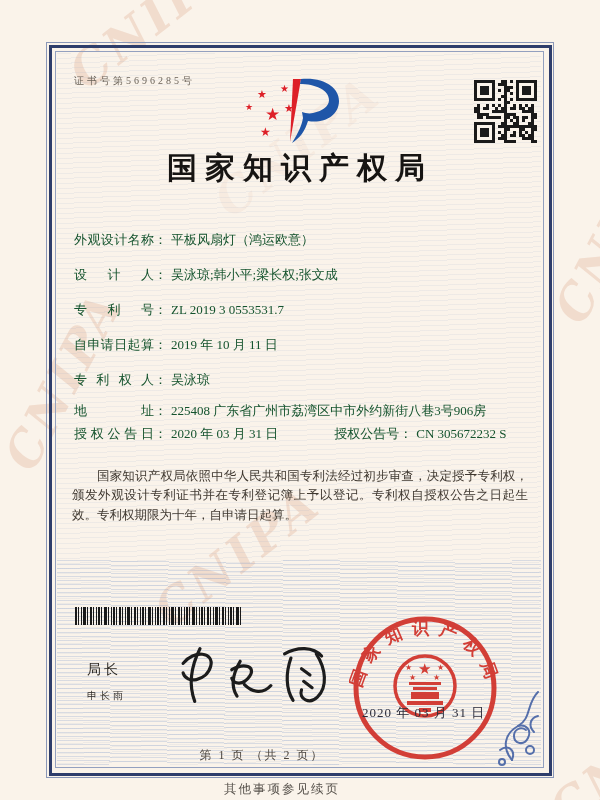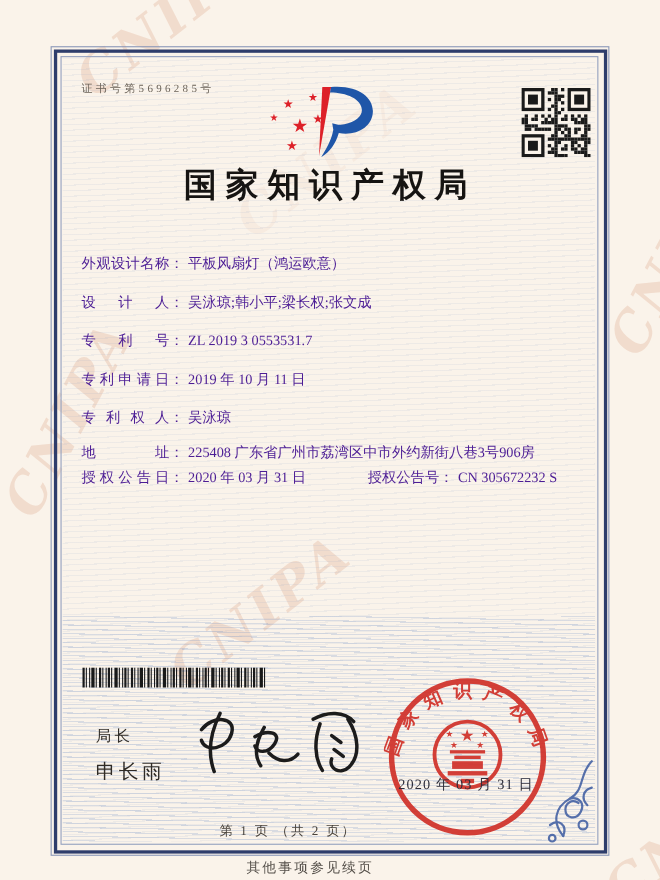--- a/index.html
+++ b/index.html
@@ -25,30 +25,30 @@
   .guilloche-bottom{
     position:absolute;left:57px;top:560px;width:484px;height:205px;
     background:repeating-linear-gradient(181deg,rgba(120,150,200,0.26) 0px,rgba(120,150,200,0.26) 1px,transparent 1px,transparent 4px);
   }
   .cert-no{position:absolute;left:74px;top:74px;font-size:10px;letter-spacing:3px;color:#6b6359;}
   .title{position:absolute;left:0;top:148px;width:600px;text-align:center;
     font-size:30px;font-weight:bold;letter-spacing:8px;color:#161412;}
   .logo{position:absolute;left:235px;top:76px;width:160px;height:74px;}
   .qr{position:absolute;left:474px;top:80px;width:63px;height:63px;}
   .fields{position:absolute;left:74px;top:229px;width:460px;font-size:13px;}
-  .frow{position:absolute;left:0;white-space:nowrap;color:#4c1d95;}
+  .frow{position:absolute;left:0;white-space:nowrap;color:#14532d;}
   .flabel{display:inline-block;width:80px;text-align:justify;text-align-last:justify;vertical-align:bottom;}
   .fvalue{margin-left:4px;}
   .grant2{margin-left:56px;}
   .paras{position:absolute;left:72px;top:467px;width:456px;font-size:12.5px;line-height:1.55;color:#3f3830;text-align:justify;}
   .paras p{margin:0 0 3px 0;text-indent:2em;}
   .barcode{position:absolute;left:75px;top:607px;height:18px;display:flex;align-items:stretch;}
   .barcode span{display:block;background:#191919;}
   .sig-title{position:absolute;left:87px;top:661px;font-size:14px;letter-spacing:3px;color:#2f2b26;}
-  .sig-name{position:absolute;left:87px;top:689px;font-size:18px;letter-spacing:3px;color:#2f2b26;}
+  .sig-name{position:absolute;left:87px;top:689px;font-size:10px;letter-spacing:3px;color:#2f2b26;}
   .sig-script{position:absolute;left:170px;top:638px;width:170px;height:74px;}
   .seal{position:absolute;left:349px;top:612px;width:152px;height:152px;opacity:0.92;}
   .seal-date{position:absolute;left:362px;top:704px;width:140px;font-size:13px;letter-spacing:1px;color:#2d2d3a;white-space:nowrap;}
   .flourish{position:absolute;left:486px;top:688px;width:58px;height:82px;}
   .page-no{position:absolute;left:0;top:747px;width:524px;text-align:center;font-size:12px;letter-spacing:2px;color:#4a443d;}
   .cont-note{position:absolute;left:0;top:781px;width:564px;text-align:center;font-size:12.5px;letter-spacing:2px;color:#55504a;}
 </style>
 </head>
 <body>
 
@@ -225,29 +225,30 @@
     <rect x="3" y="45" width="15" height="15" fill="#faf3ea"></rect>
     <rect x="6" y="48" width="9" height="9" fill="#1a1a1a"></rect>
   </svg>
 
 <div class="title">国家知识产权局</div>
 
 <div class="fields">
   <div class="frow" style="top:2px;"><span class="flabel">外观设计名称</span><span>：</span><span class="fvalue">平板风扇灯（鸿运欧意）</span></div>
   <div class="frow" style="top:37px;"><span class="flabel">设计人</span><span>：</span><span class="fvalue">吴泳琼;韩小平;梁长权;张文成</span></div>
   <div class="frow" style="top:72px;"><span class="flabel">专利号</span><span>：</span><span class="fvalue">ZL 2019 3 0553531.7</span></div>
-  <div class="frow" style="top:107px;"><span class="flabel">专利申请日</span><span>：</span><span class="fvalue">2019 年 10 月 11 日</span></div>
+  <div class="frow" style="top:107px;"><span class="flabel">自申请日起算</span><span>：</span><span class="fvalue">2019 年 10 月 11 日</span></div>
   <div class="frow" style="top:142px;font-family:Liberation Mono, monospace;"><span class="flabel">专利权人</span><span>：</span><span class="fvalue">吴泳琼</span></div>
   <div class="frow" style="top:173px;"><span class="flabel">地址</span><span>：</span><span class="fvalue">225408 广东省广州市荔湾区中市外约新街八巷3号906房</span></div>
   <div class="frow" style="top:196px;">
     <span class="flabel">授权公告日</span><span>：</span><span class="fvalue">2020 年 03 月 31 日</span><span class="grant2">授权公告号</span><span>：</span><span class="fvalue">CN 305672232 S</span>
   </div>
 </div>
 
 <div class="paras">
+  <p>国家知识产权局依照中华人民共和国专利法经过初步审查，决定授予专利权，颁发外观设计专利证书并在专利登记簿上予以登记。专利权自授权公告之日起生效。专利权期限为十年，自申请日起算。</p>
 </div>
 
 <div class="barcode" id="barcode">
     <span style="width: 2px; margin-right: 1px;"></span>
     <span style="width: 1px; margin-right: 2px;"></span>
     <span style="width: 1px; margin-right: 1px;"></span>
     <span style="width: 3px; margin-right: 1px;"></span>
     <span style="width: 1px; margin-right: 2px;"></span>
     <span style="width: 2px; margin-right: 1px;"></span>
     <span style="width: 1px; margin-right: 2px;"></span>

